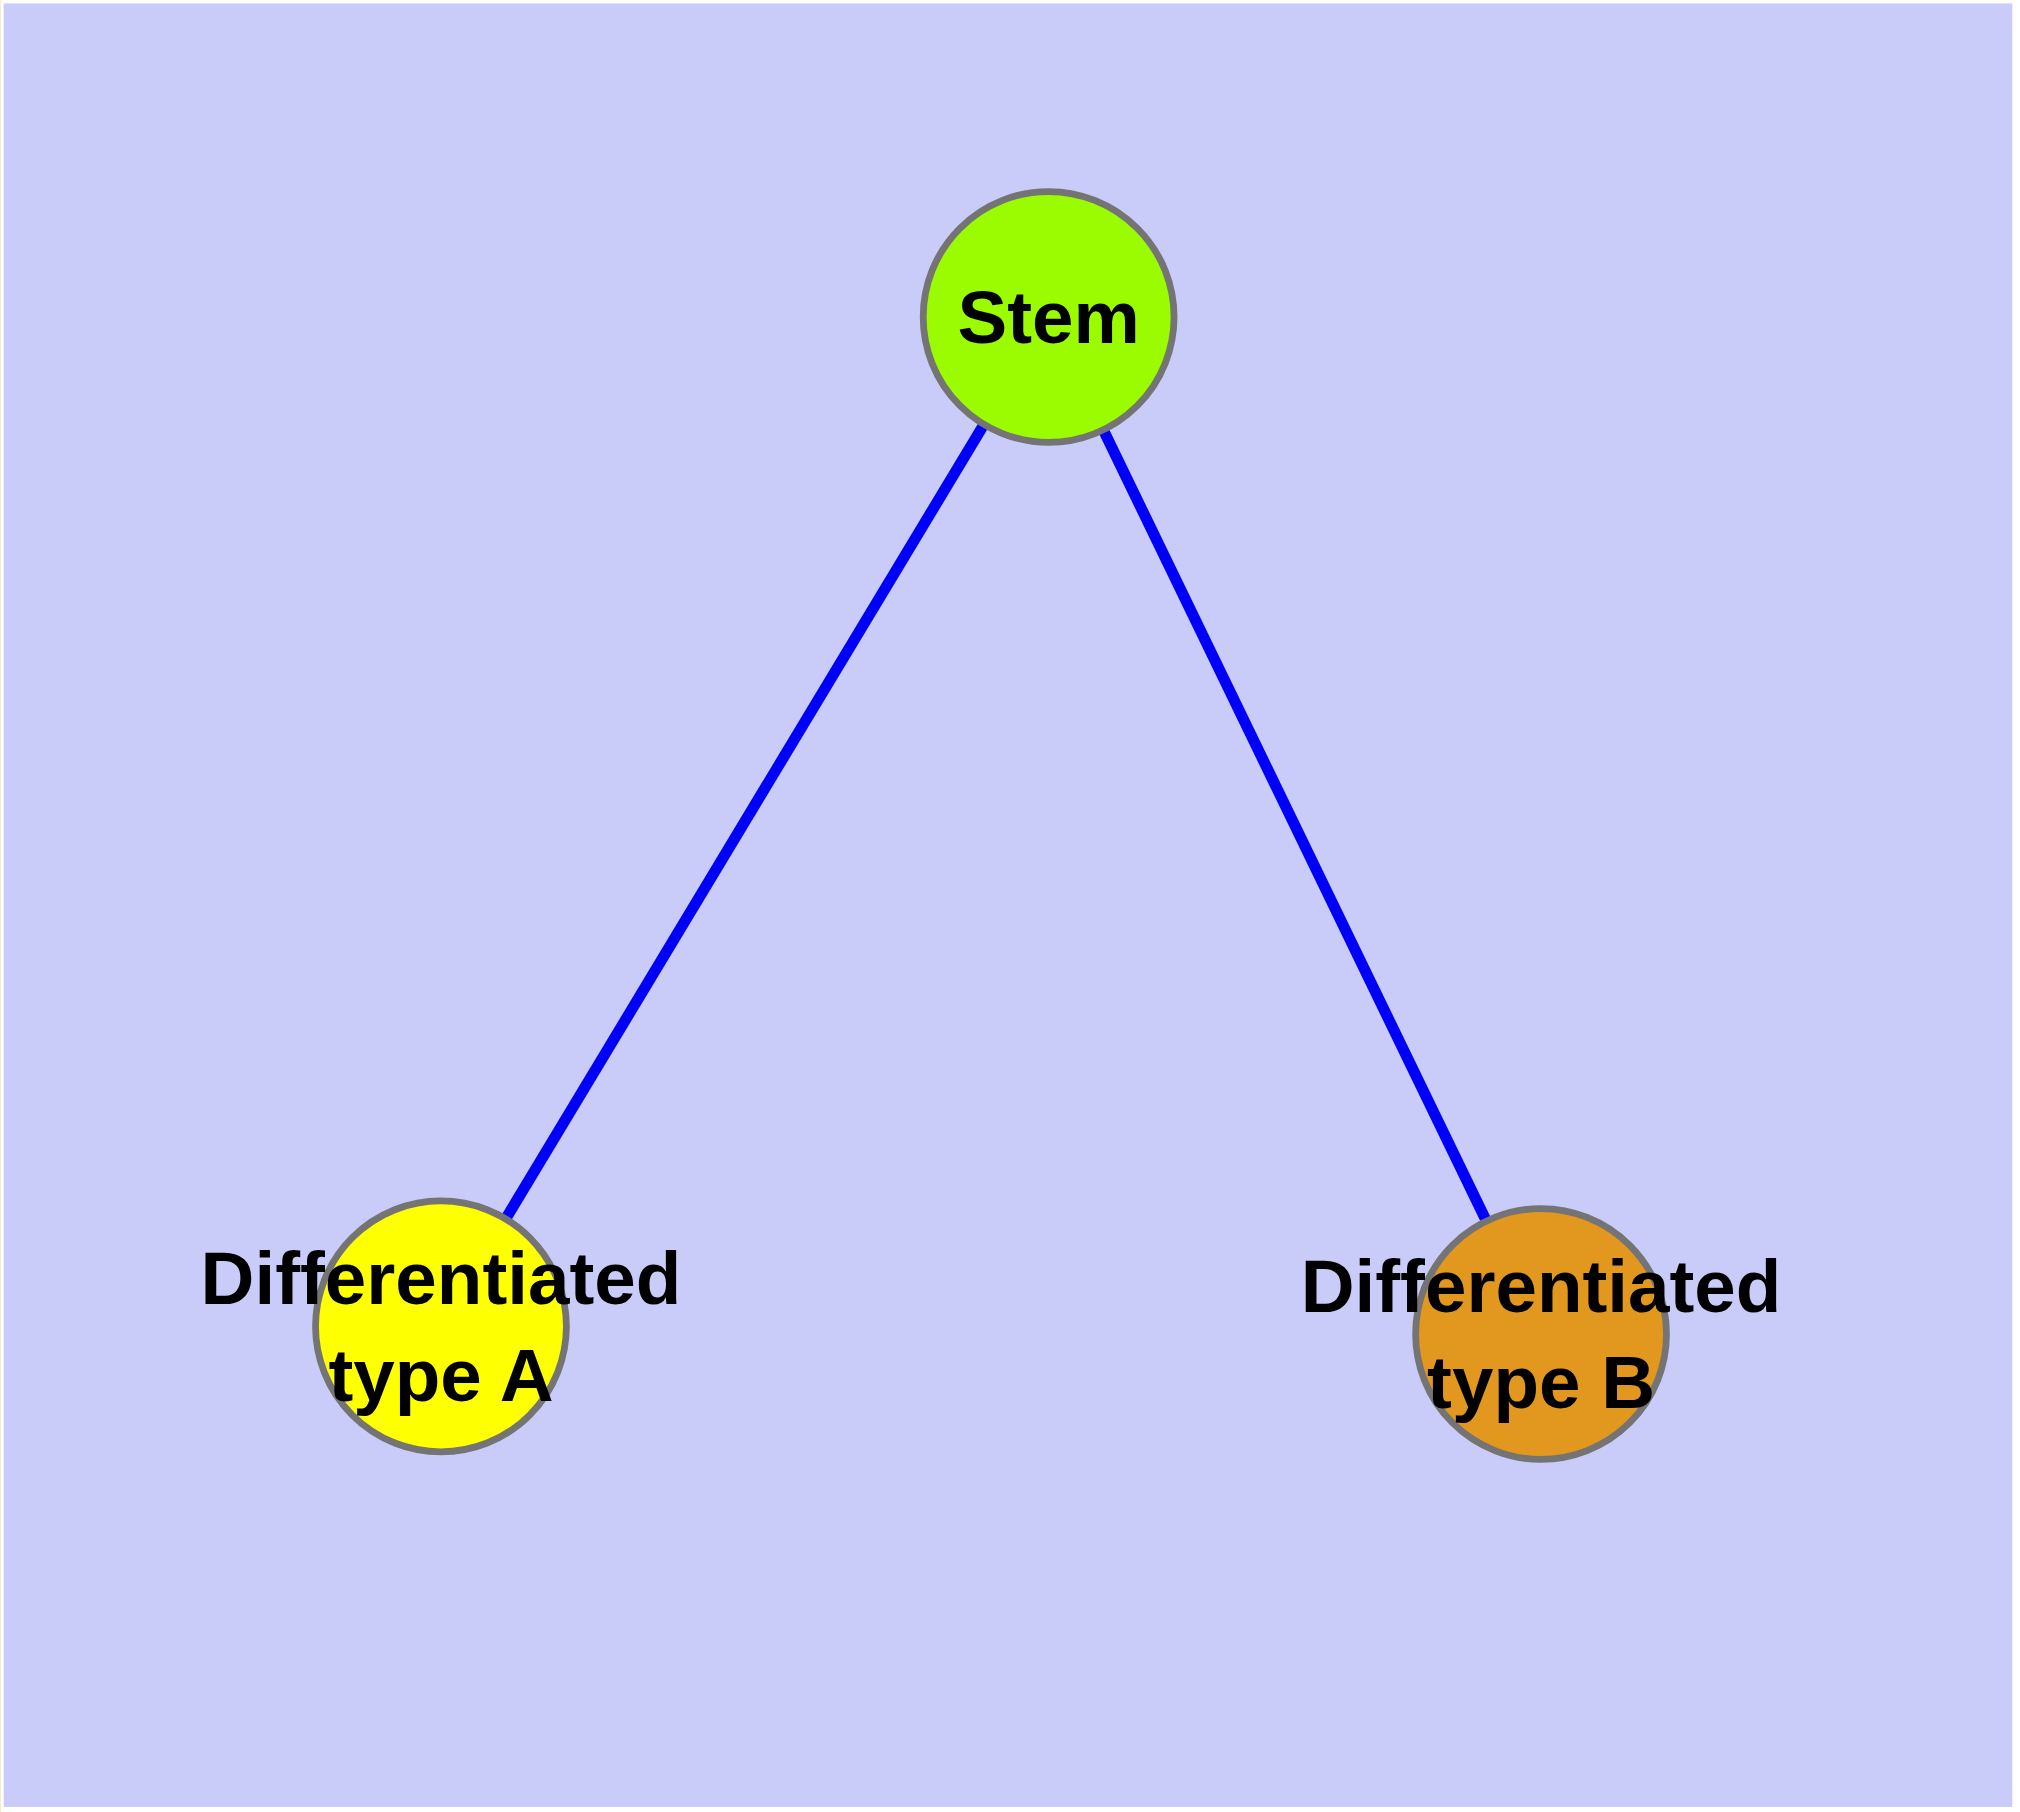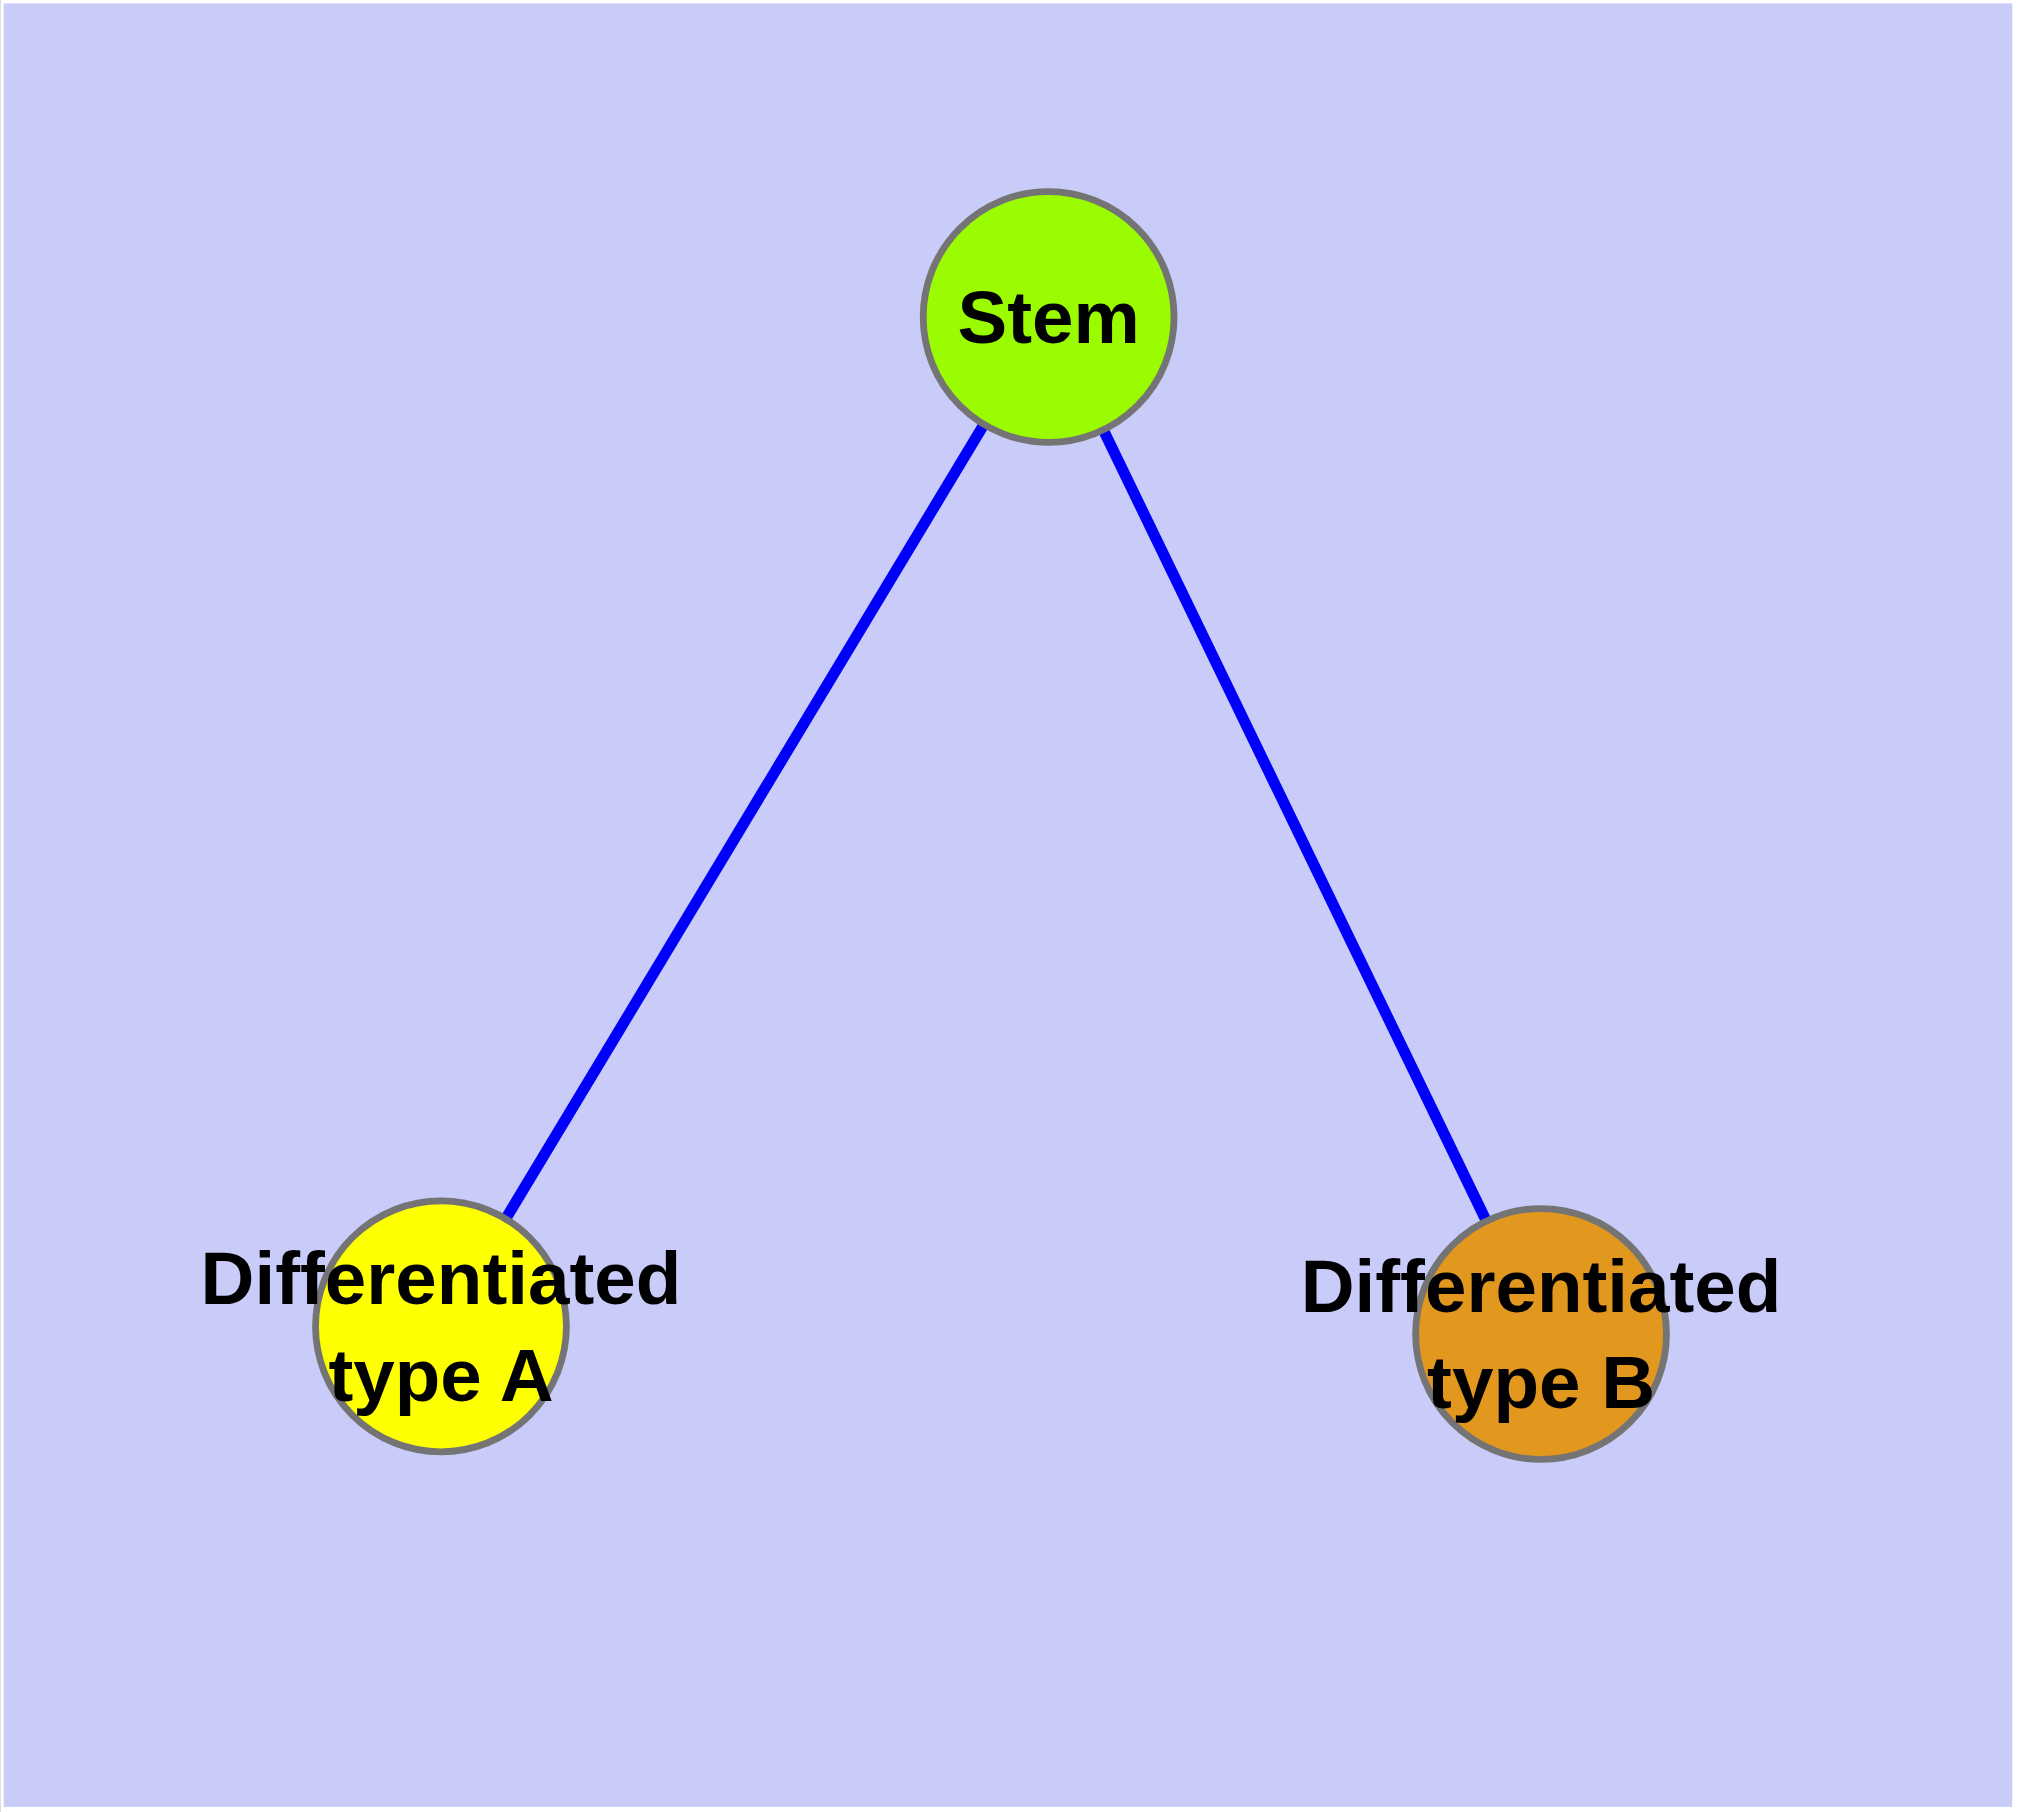--- a/index.html
+++ b/index.html
@@ -7,21 +7,21 @@
     padding: 0;
     background: #ffffff;
     width: 2021px;
     height: 1812px;
     overflow: hidden;
   }
   #stage {
     position: relative;
     width: 2021px;
     height: 1812px;
-    background: #737373;
+    background: #eab308;
   }
   svg {
     display: block;
     width: 2021px;
     height: 1812px;
   }
   text {
     font-family: "Liberation Sans", "DejaVu Sans", sans-serif;
     font-weight: bold;
   }

